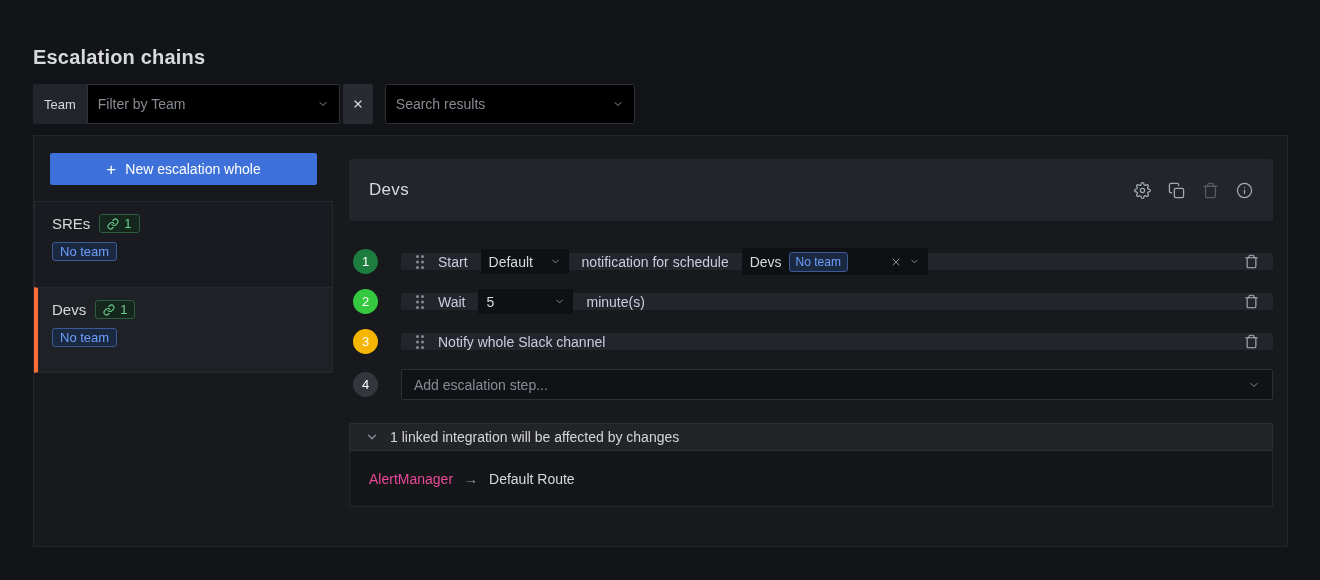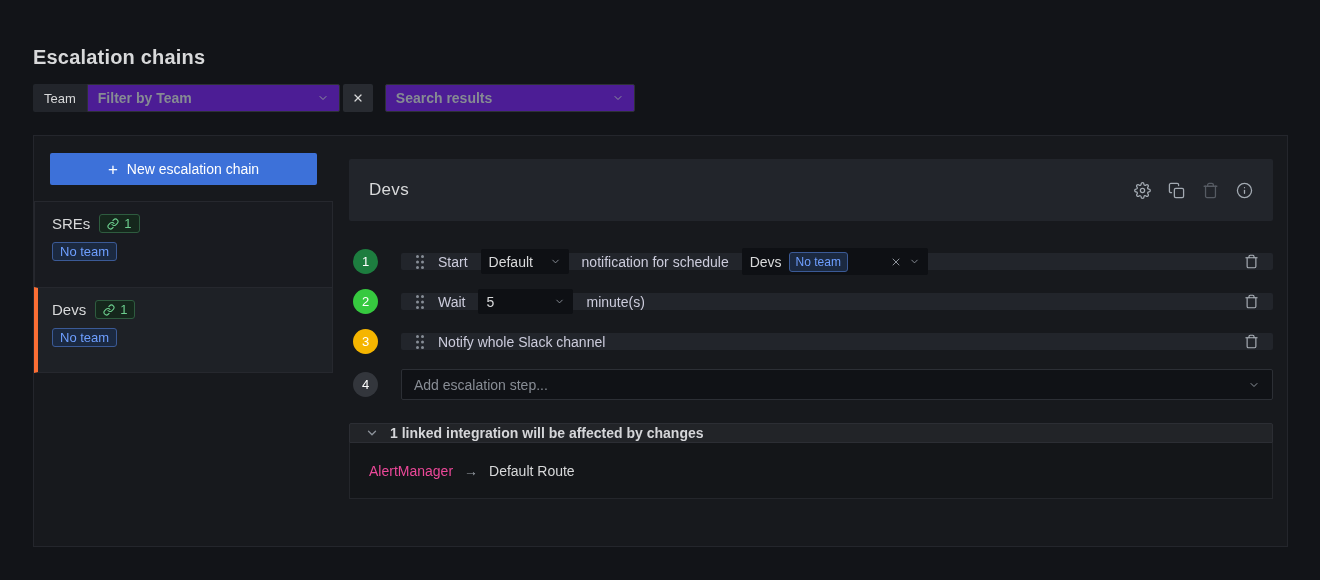--- a/index.html
+++ b/index.html
@@ -9,30 +9,29 @@
     font-family:"Liberation Sans", sans-serif;
     color:#ccccdc;
     overflow:hidden;
     position:relative;
   }
   .page-title {
     position:absolute; left:33px; top:46px;
     font-size:20px; font-weight:700; color:#d8d9da; letter-spacing:.2px;
   }
   
-  .filter-bar { position:absolute; left:33px; top:84px; height:28px; display:flex; align-items:stretch; }
+  .filter-bar { position:absolute; left:33px; top:84px; height:40px; display:flex; align-items:stretch; }
   .team-label {
     background:#22252b; color:#d8d9da; font-size:13px;
     display:flex; align-items:center; padding:0 11px; border-radius:2px 0 0 2px;
   }
   .gf-select {
-    background:#4c1d95; border:1px solid #2e3136; border-radius:2px;
+    background:#000000; border:1px solid #2e3136; border-radius:2px;
     display:flex; align-items:center; padding:0 10px; font-size:14px;
     color:#868b93;
-    font-weight:bold;
   }
   .gf-select .placeholder { flex:1; color:#868b93; }
   .team-select { width:253px; border-radius:0 2px 2px 0; }
   .clear-btn {
     width:30px; margin-left:3px; background:#282b31; border:none; border-radius:2px;
     color:#d8d9da; display:flex; align-items:center; justify-content:center; cursor:pointer;
   }
   .search-select { width:250px; margin-left:12px; }
   .chev { color:#8d939b; display:flex; align-items:center; }
   
@@ -107,23 +106,23 @@
   .row-trash { margin-left:auto; color:#adb3bb; }
   
   .add-step-select {
     flex:1; height:31px; background:#101216; border:1px solid #2c2f35; border-radius:2px;
     display:flex; align-items:center; padding:0 12px; font-size:14px; color:#888d95; cursor:pointer;
   }
   .add-step-select .placeholder { flex:1; }
   
   .integrations-box { margin-top:23px; }
   .integrations-header {
-    height:20px; background:#222428; border:1px solid #2c2e34; border-radius:2px 2px 0 0;
+    height:28px; background:#222428; border:1px solid #2c2e34; border-radius:2px 2px 0 0;
     display:flex; align-items:center; gap:11px; padding:0 15px;
-    font-size:14px; color:#d5d6d9; cursor:pointer;font-weight:bold;
+    font-size:14px; color:#d5d6d9; cursor:pointer;
   }
   .integrations-body {
     height:56px; background:#141619; border:1px solid #24262b; border-top:none;
     display:flex; align-items:center; gap:11px; padding:0 19px; font-size:14px;
   }
   .integration-link { color:#ec4899; cursor:pointer; }
   .route-arrow { color:#9aa0a8; }
   .route-name { color:#d8d9da; }
   svg { display:block; }
 </style>
@@ -158,21 +157,21 @@
         </svg>
     </span>
   </div>
 </div>
 
 <div class="container">
 
   <div class="sidebar">
     <button class="new-chain-btn">
       <span class="plus">+</span>
-      <span>New escalation chain</span>
+      <span>New escalation whole</span>
     </button>
 
     <div class="chain-item">
       <div class="chain-name-row">
         <span class="chain-name">SREs</span>
         <span class="linked-badge">
           <span>
             <svg width="12" height="12" viewBox="0 0 24 24" fill="none" stroke="currentColor" stroke-width="2.2" stroke-linecap="round" stroke-linejoin="round">
                 <path d="M10 13a5 5 0 0 0 7.54.54l3-3a5 5 0 0 0-7.07-7.07l-1.72 1.71"></path>
                 <path d="M14 11a5 5 0 0 0-7.54-.54l-3 3a5 5 0 0 0 7.07 7.07l1.71-1.71"></path>

